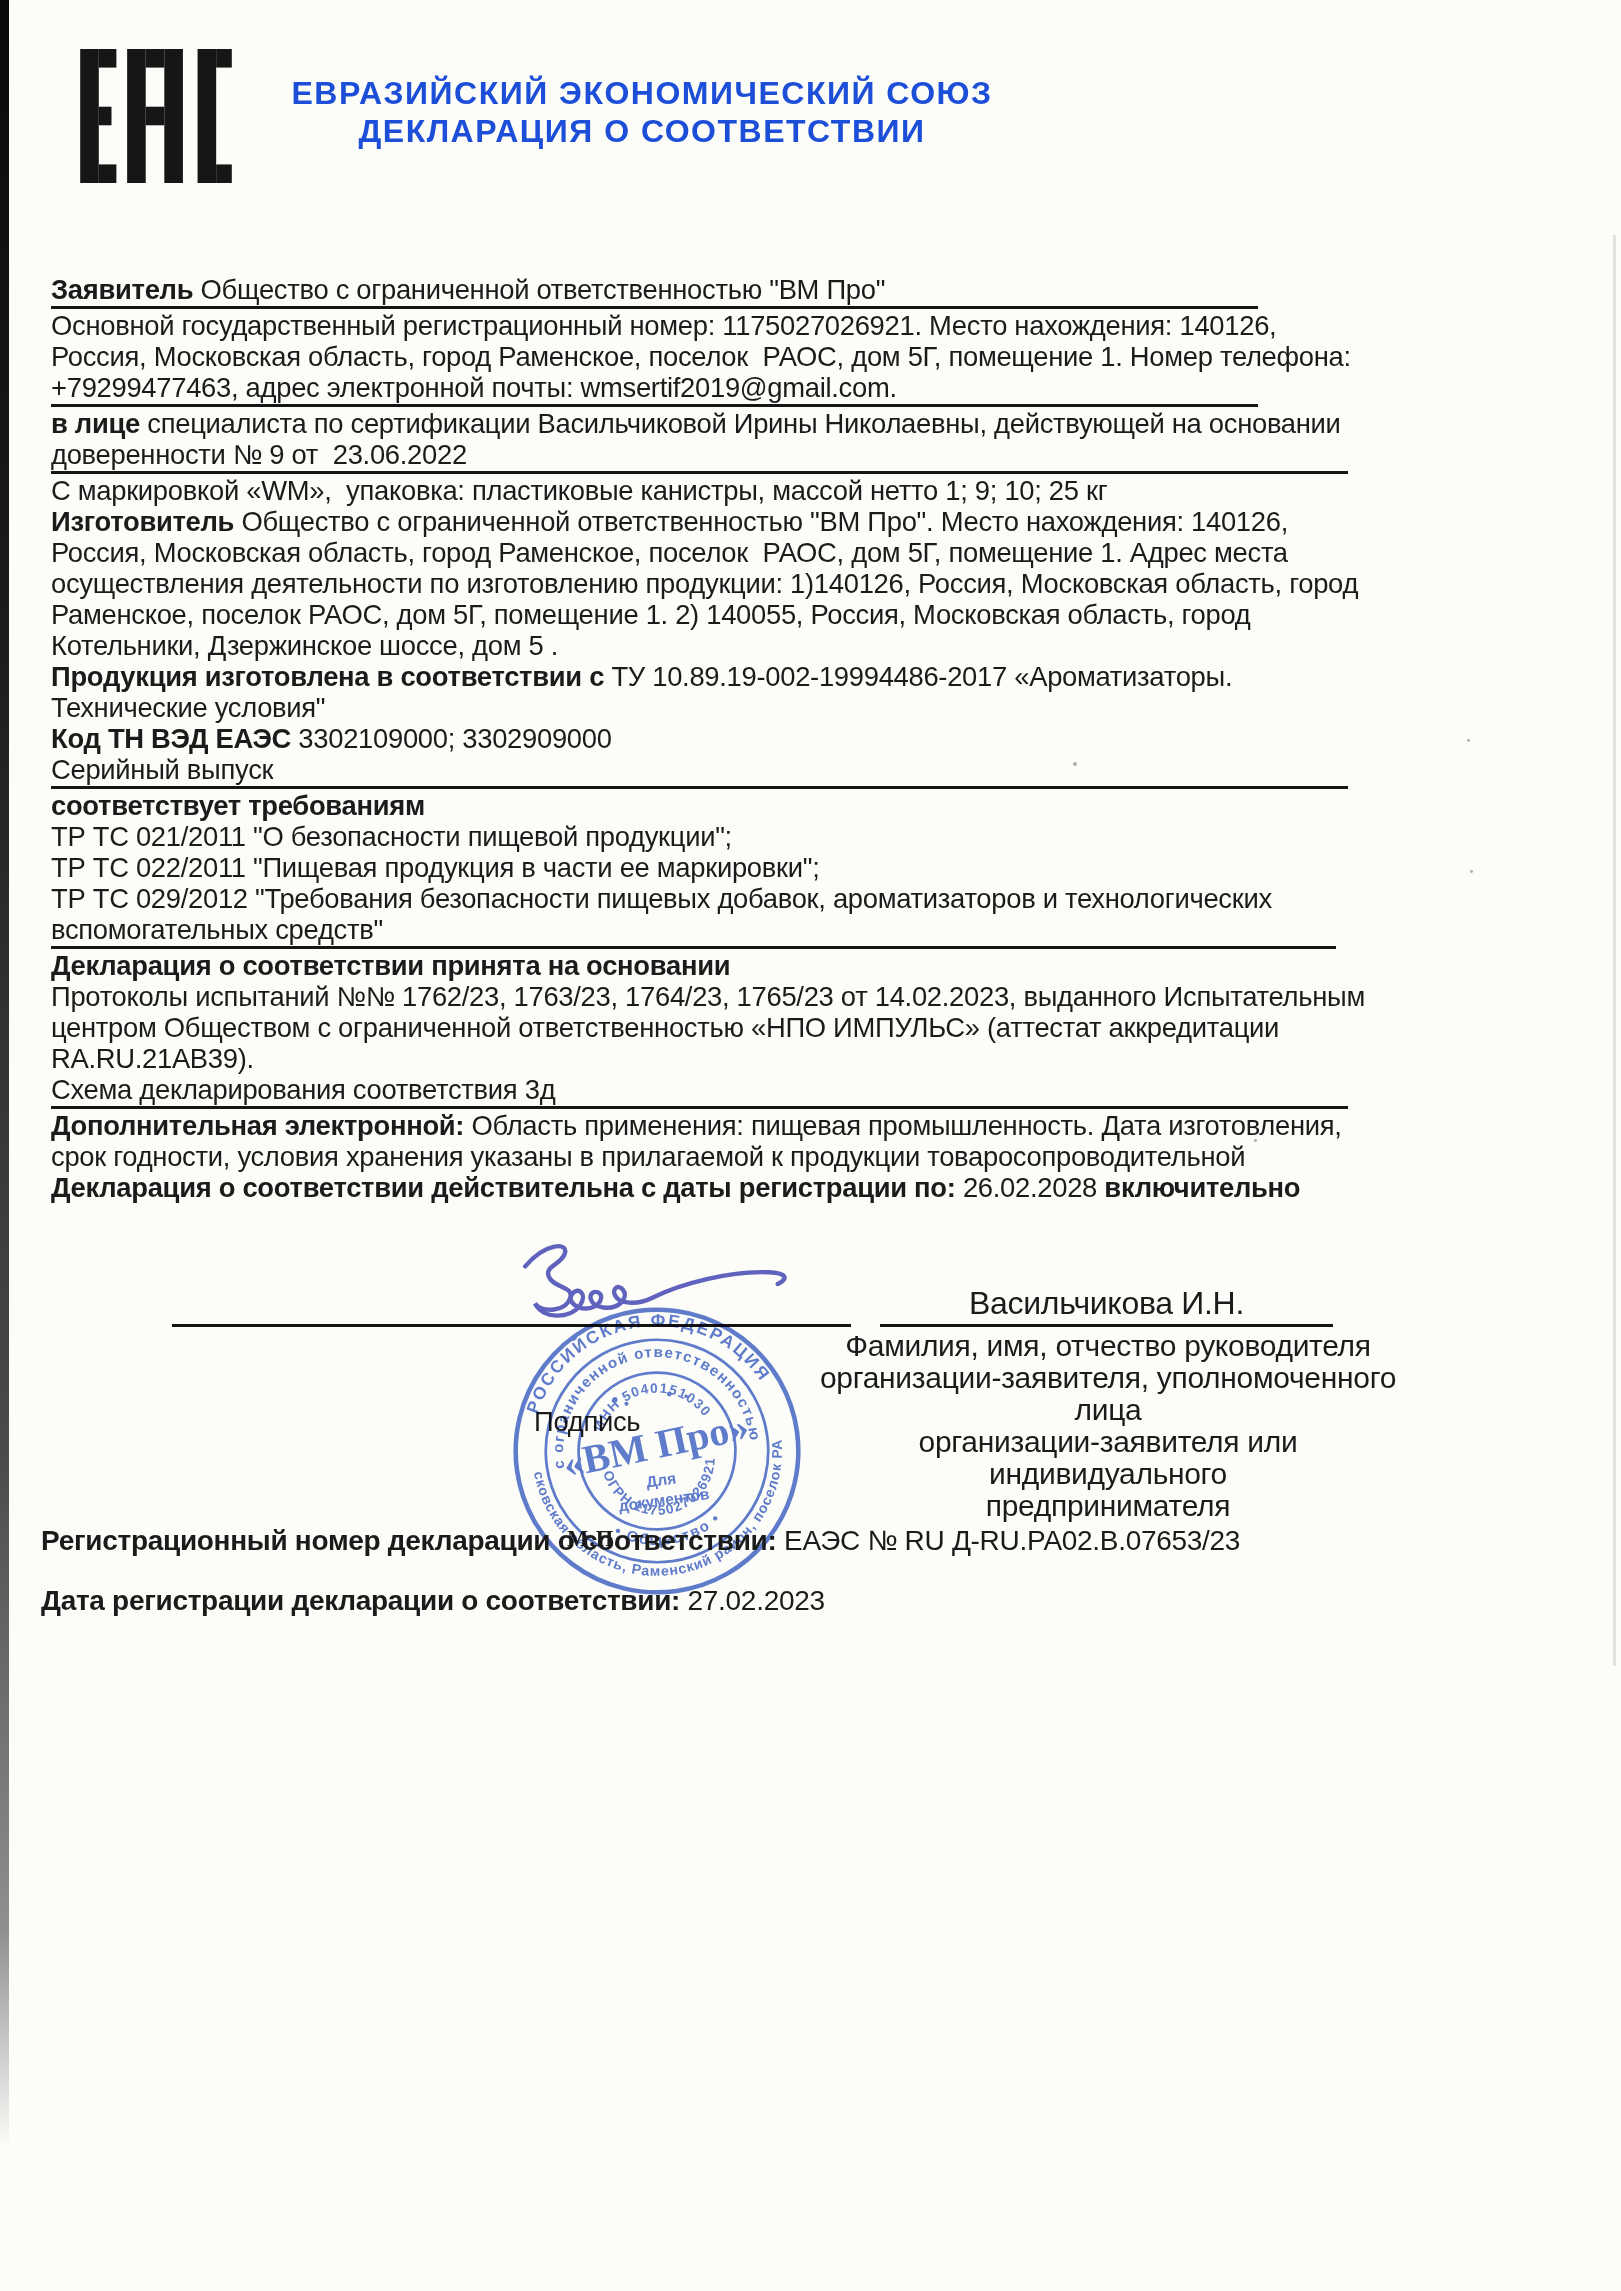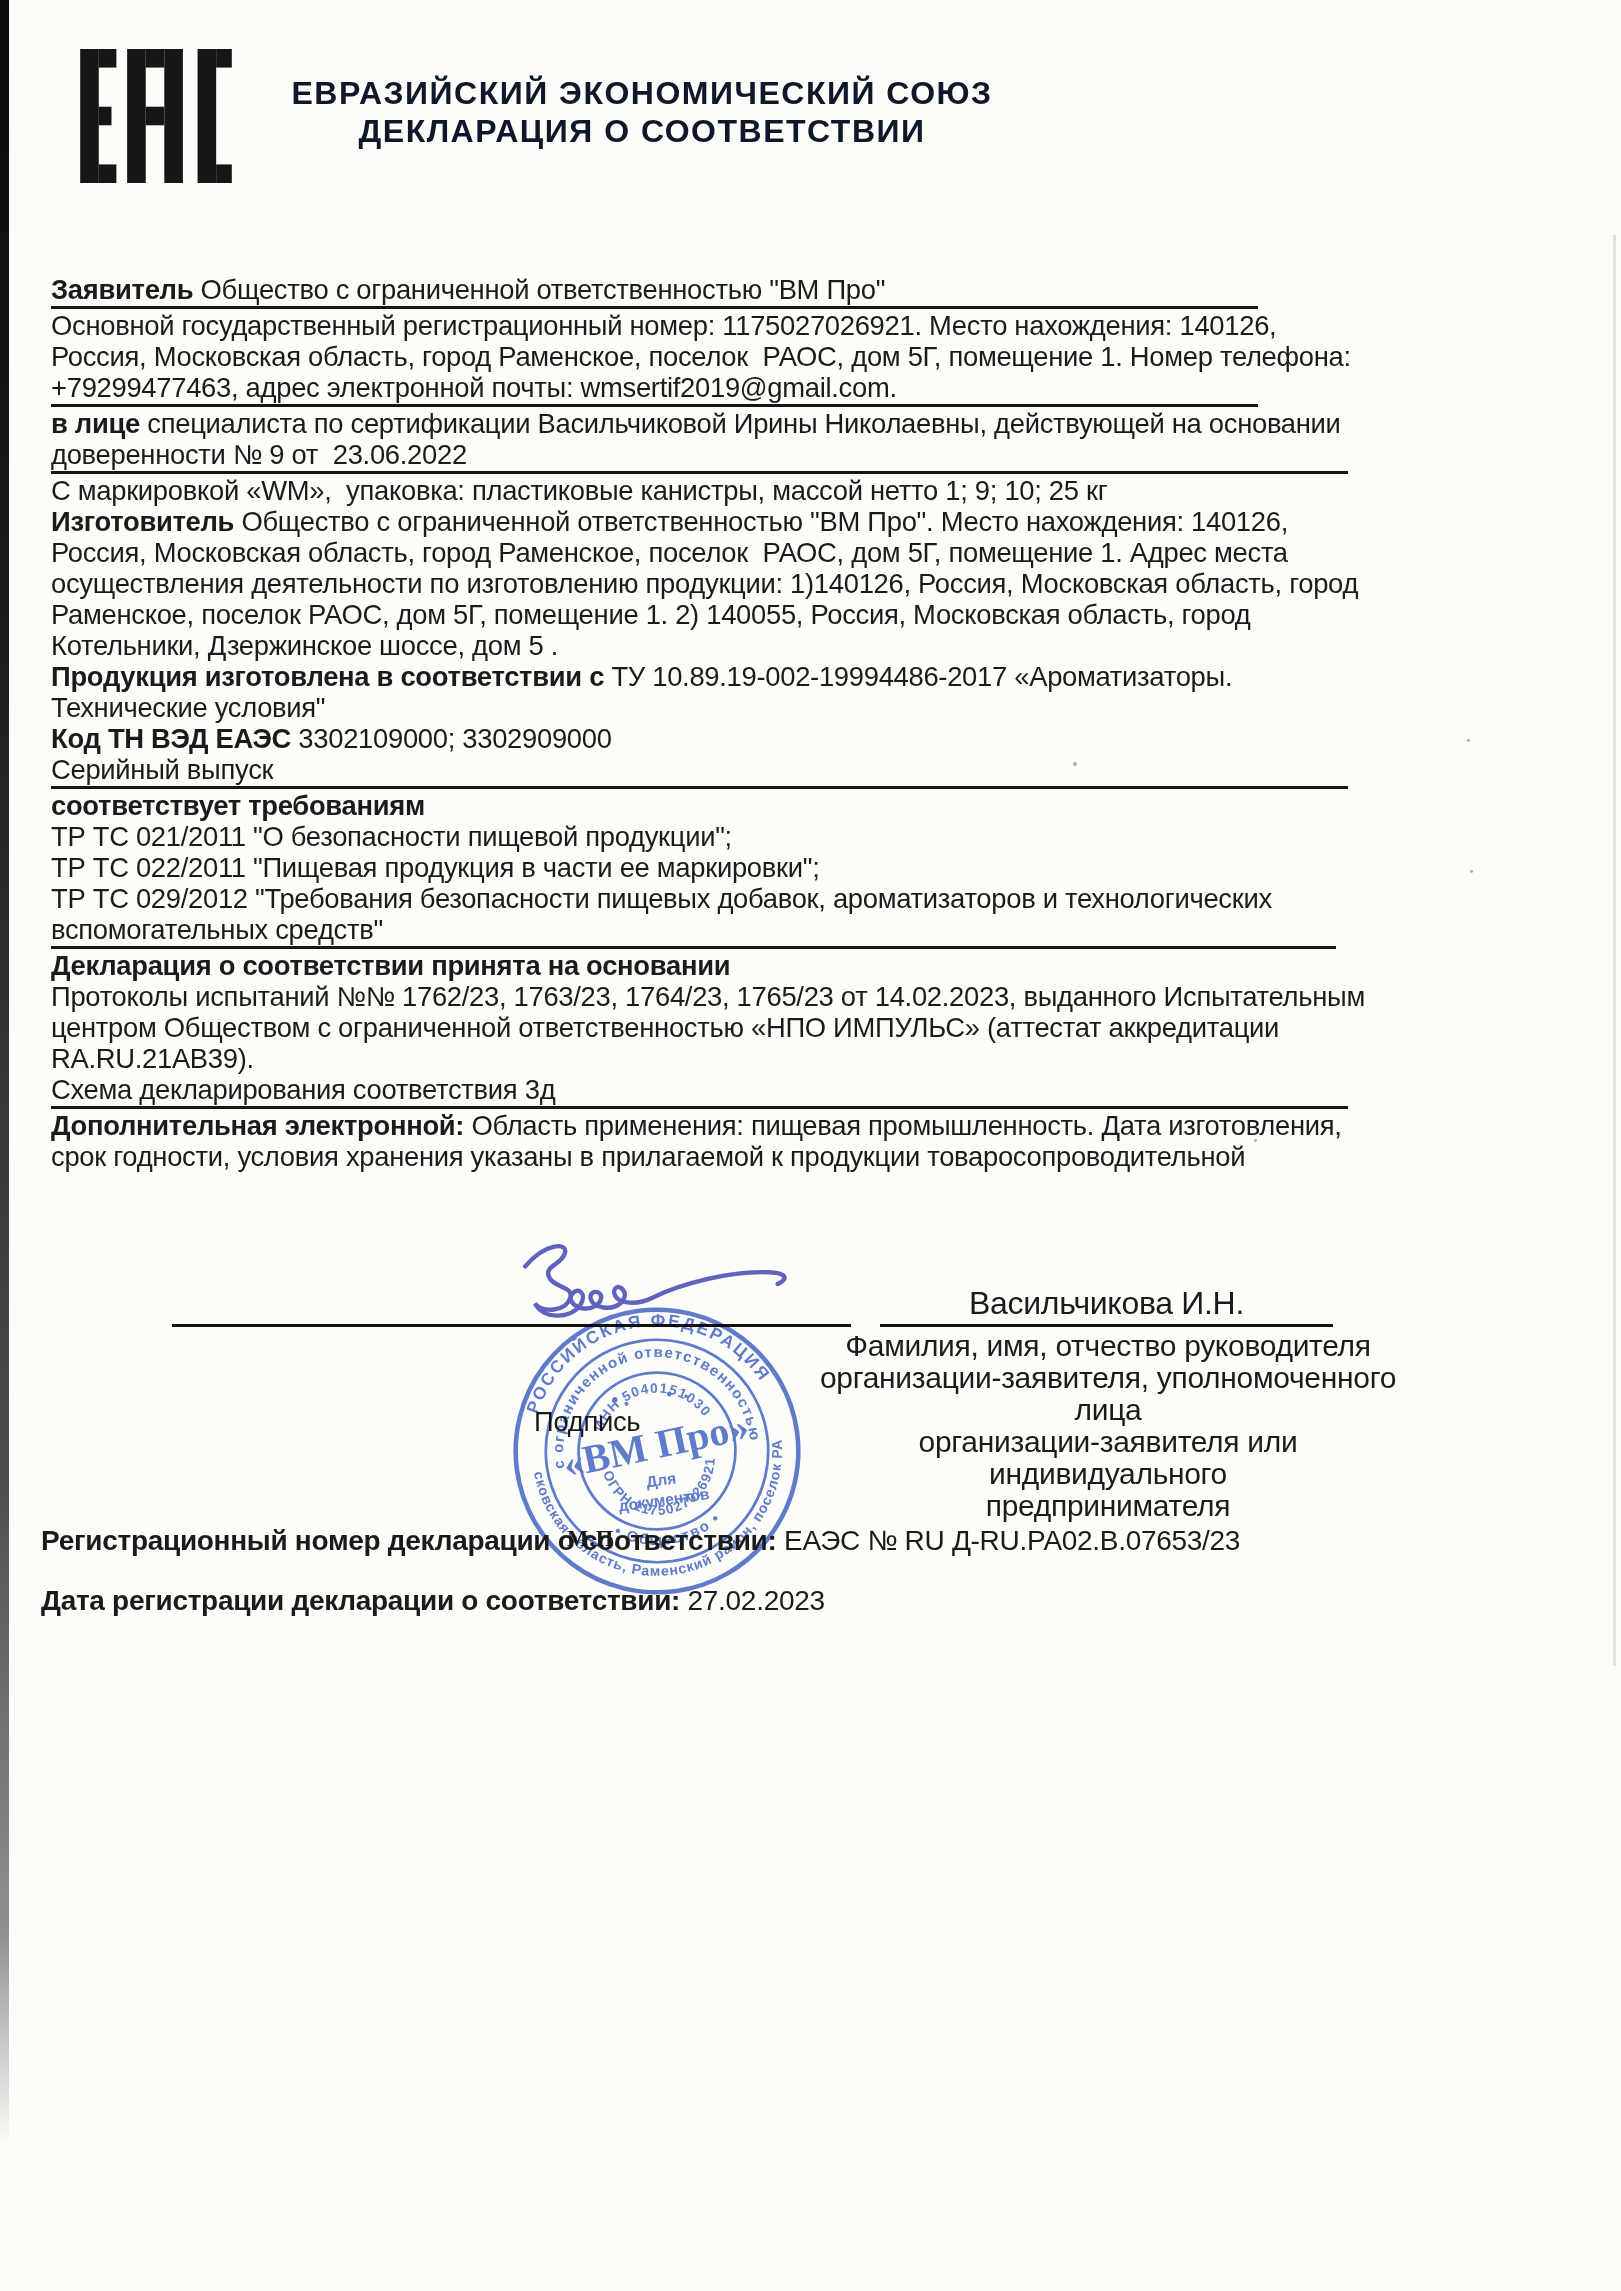--- a/index.html
+++ b/index.html
@@ -10,21 +10,21 @@
   }
   
   .scan-edge-left{position:absolute;left:0;top:0;width:8.8px;height:2147px;
     background:linear-gradient(to bottom,#0a0a0a 0%,#1c1c1c 30%,#4b4b4b 68%,#909090 90%,rgba(150,150,150,0) 100%);}
   .scan-edge-right{position:absolute;left:1613px;top:235px;width:2.9px;height:1431px;background:rgba(110,110,110,.18);}
   .speck{position:absolute;background:rgba(80,80,80,.45);border-radius:50%;}
 
   .eac-logo{position:absolute;left:80px;top:49px;width:152px;height:134px;}
 
   .title{position:absolute;left:0;top:74px;width:1284px;text-align:center;
-    font-weight:bold;font-size:32px;line-height:38px;letter-spacing:1.5px;color:#0f172a;}
+    font-weight:bold;font-size:32px;line-height:38px;letter-spacing:1.5px;color:#1d4ed8;}
 
   .body-rows{position:absolute;left:41px;top:274px;width:1549px;margin-left:10px;}
   .row{position:relative;white-space:pre;font-size:27.4px;line-height:31px;height:31px;letter-spacing:-0.3px;}
   .row.u{height:36px;}
   .row.u::after{content:"";position:absolute;left:0;bottom:1px;height:2.9px;background:#161616;width:var(--uw,1294px);}
   .b{font-weight:bold;}
 
   .sig-rule{position:absolute;top:1324px;height:2.9px;background:#141414;}
   .sig-rule.left{left:172px;width:679px;}
   .sig-rule.right{left:880px;width:453px;}
@@ -95,20 +95,21 @@
       <div class="row"><span>ТР ТС 022/2011 "Пищевая продукция в части ее маркировки";</span></div>
       <div class="row"><span>ТР ТС 029/2012 "Требования безопасности пищевых добавок, ароматизаторов и технологических</span></div>
       <div class="row u" style="--uw: 1285px;"><span>вспомогательных средств"</span></div>
       <div class="row"><span class="b">Декларация о соответствии принята на основании</span></div>
       <div class="row"><span>Протоколы испытаний №№ 1762/23, 1763/23, 1764/23, 1765/23 от 14.02.2023, выданного Испытательным</span></div>
       <div class="row"><span>центром Обществом с ограниченной ответственностью «НПО ИМПУЛЬС» (аттестат аккредитации</span></div>
       <div class="row"><span>RA.RU.21AB39).</span></div>
       <div class="row u" style="--uw: 1297px;"><span>Схема декларирования соответствия 3д</span></div>
       <div class="row"><span class="b">Дополнительная электронной: </span><span>Область применения: пищевая промышленность. Дата изготовления,</span></div>
       <div class="row"><span>срок годности, условия хранения указаны в прилагаемой к продукции товаросопроводительной</span></div>
+      <div class="row"><span class="b">Декларация о соответствии действительна с даты регистрации по: </span><span>26.02.2028 </span><span class="b">включительно</span></div>
     </div>
 
   <div class="sig-rule left"></div>
   <div class="sig-rule right"></div>
   <div class="sig-name">Васильчикова И.Н.</div>
   <div class="sig-caption">
       <div>Фамилия, имя, отчество руководителя</div>
       <div>организации-заявителя, уполномоченного лица</div>
       <div>организации-заявителя или индивидуального</div>
       <div>предпринимателя</div>

